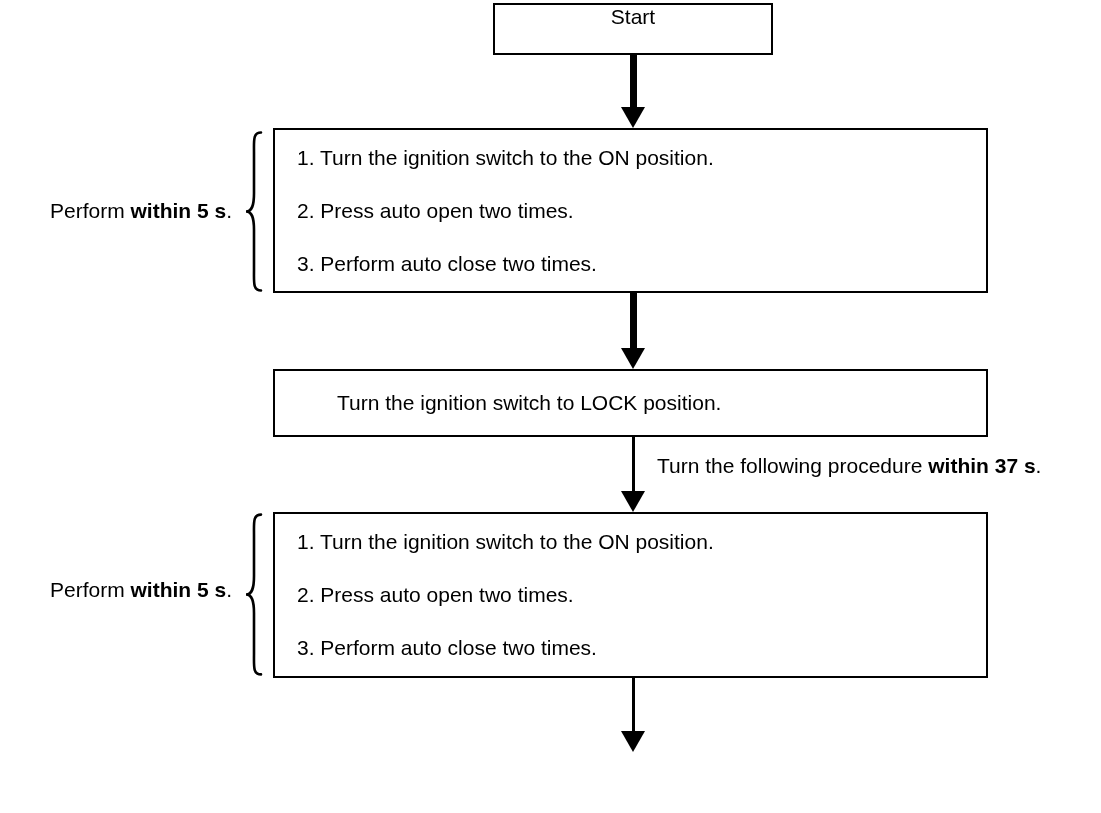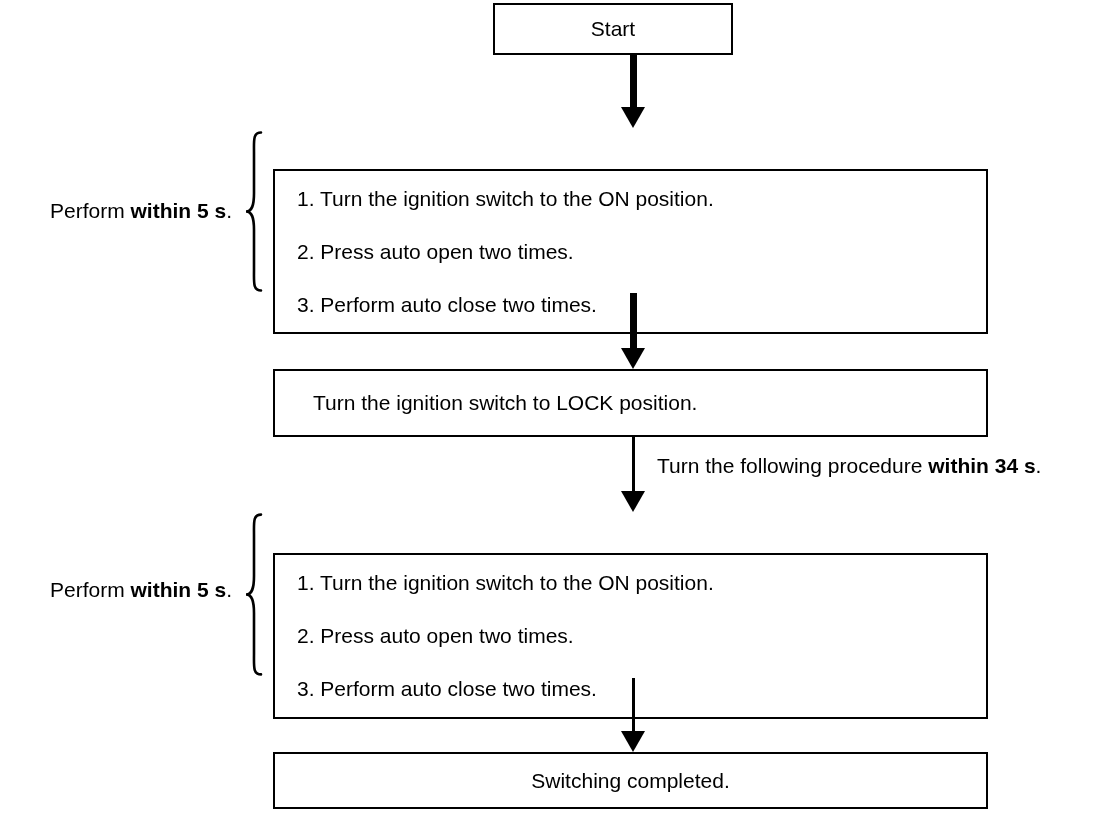--- a/index.html
+++ b/index.html
@@ -13,41 +13,40 @@
     font-size: 21px;
     overflow: hidden;
   }
   .box {
     position: absolute;
     box-sizing: border-box;
     border: 2.5px solid #000000;
     background: #ffffff;
   }
   .box-start {
-    left: 493px; top: 3px; width: 240px; height: 52px;
+    left: 493px; top: 3px; width: 280px; height: 52px;
     border-width: 2px;
-    display: flex; align-items: center; justify-content: center;
+    display: flex; align-items: flex-start; justify-content: center;
   }
   .box-steps-1 { left: 273px; top: 128px; width: 715px; height: 165px; }
   .box-lock {
     left: 273px; top: 369px; width: 715px; height: 68px;
     display: flex; align-items: center;
-    padding-left: 38px;
+    padding-left: 62px;
   }
   .box-steps-2 { left: 273px; top: 512px; width: 715px; height: 166px; }
   .box-end {
     left: 273px; top: 752px; width: 715px; height: 57px;
     display: flex; align-items: center; justify-content: center;
   }
   .steps {
     display: flex; flex-direction: column;
     justify-content: center;
     gap: 27px;
     padding-left: 22px;
-    margin-top: 41px;
   }
   .step-line { line-height: 26px; }
 
   
   .arrow {
     position: absolute;
     width: 24px;
     display: flex; flex-direction: column; align-items: center;
   }
   .arrow .shaft { flex: 1 1 auto; background: #000000; }
@@ -122,21 +121,21 @@
   <div class="box box-lock">
     <span>Turn the ignition switch to LOCK position.</span>
   </div>
 
   <div class="arrow arrow-3">
     <div class="shaft thin"></div>
     <div class="head"></div>
   </div>
 
   <div class="annotation">
-    <span>Turn the following procedure </span><b>within 34 s</b><span>.</span>
+    <span>Turn the following procedure </span><b>within 37 s</b><span>.</span>
   </div>
 
   <svg class="brace brace-2" width="22" height="165" viewBox="0 0 22 160" preserveAspectRatio="none">
     <path d="M18 2.5 C10 2.5 11 10 11 22 L11 62 C11 74 9 80 3 80 C9 80 11 86 11 98 L11 138 C11 150 10 157.5 18 157.5" fill="none" stroke="#000000" stroke-width="2.6" stroke-linecap="round"></path>
   </svg>
 
   <div class="side-label side-label-2">
     <span>Perform </span><b>within 5 s</b><span>.</span>
   </div>
 
@@ -144,17 +143,14 @@
     <div class="step-line">1. Turn the ignition switch to the ON position.</div>
     <div class="step-line">2. Press auto open two times.</div>
     <div class="step-line">3. Perform auto close two times.</div>
   </div>
 
   <div class="arrow arrow-4">
     <div class="shaft thin"></div>
     <div class="head"></div>
   </div>
 
-  <div class="box box-end">
-    <span>Switching completed.</span>
-  </div>
 
 </div>
 
 </body></html>

